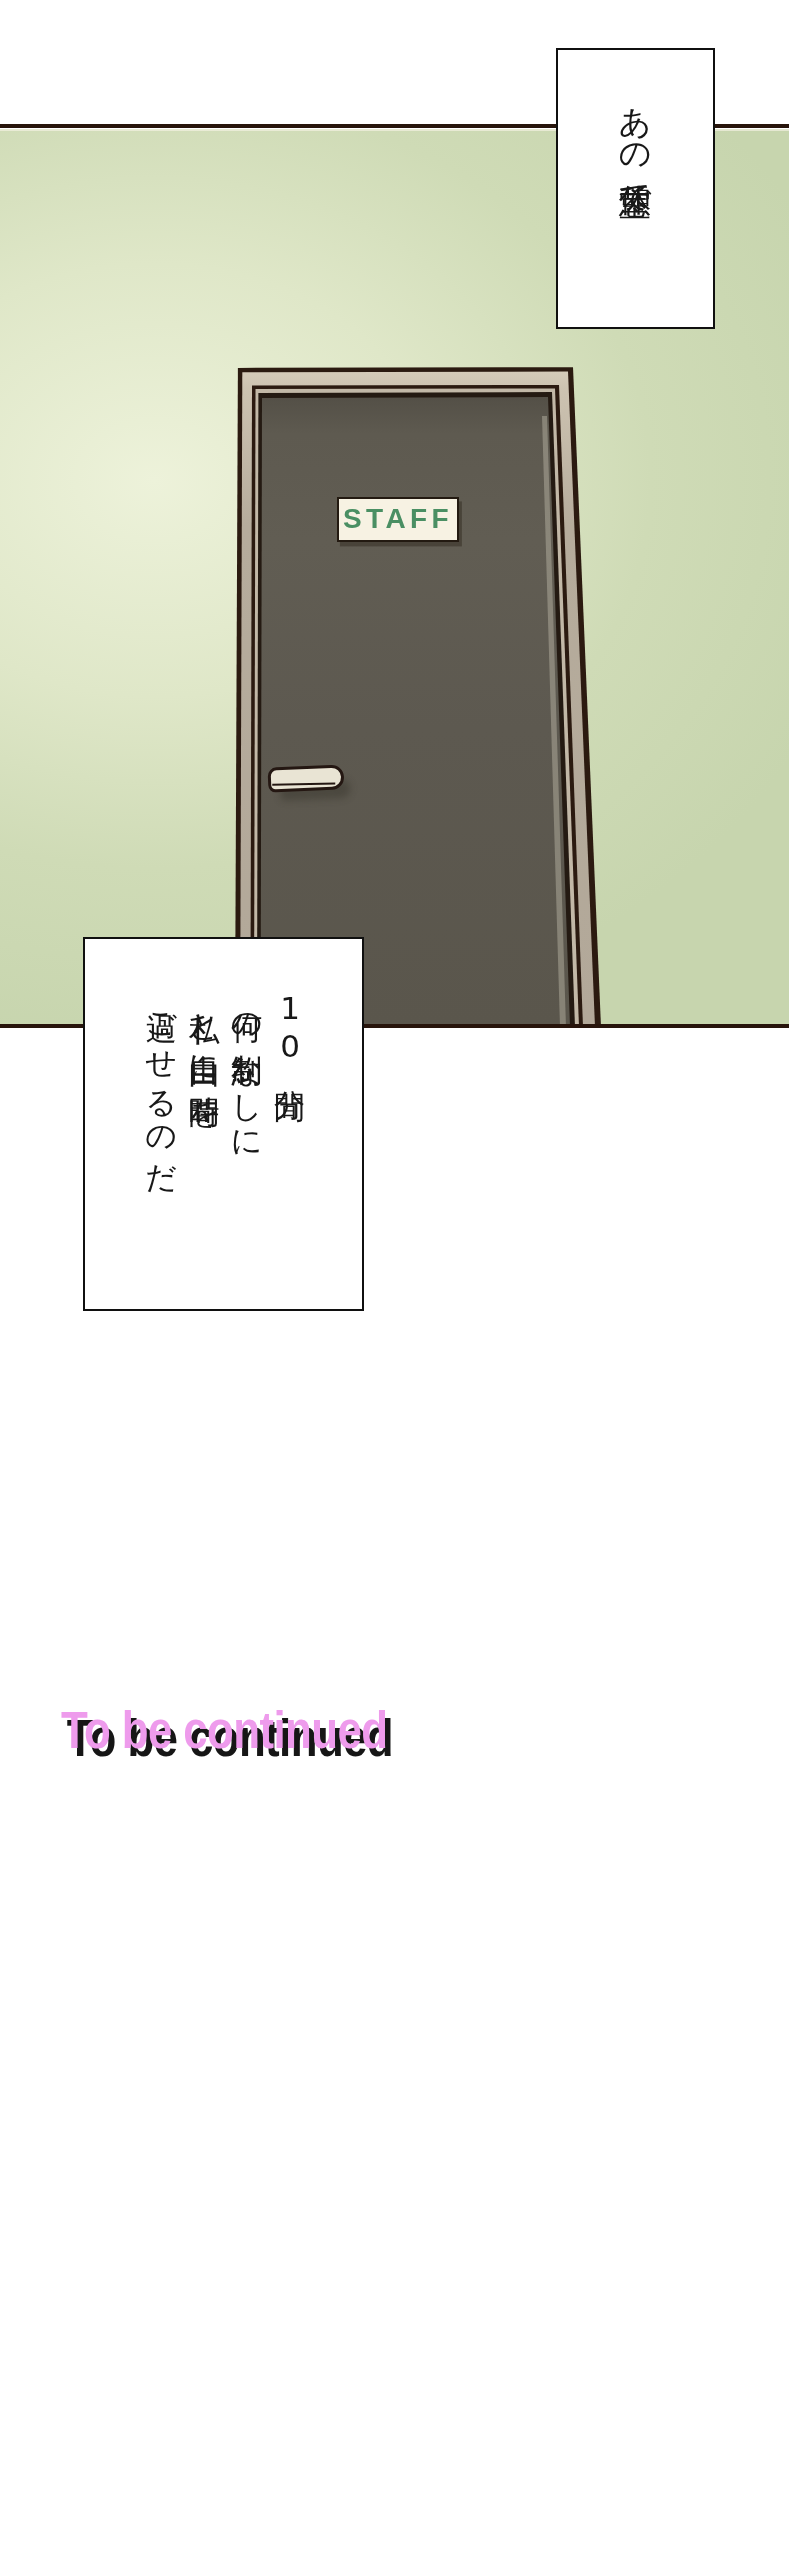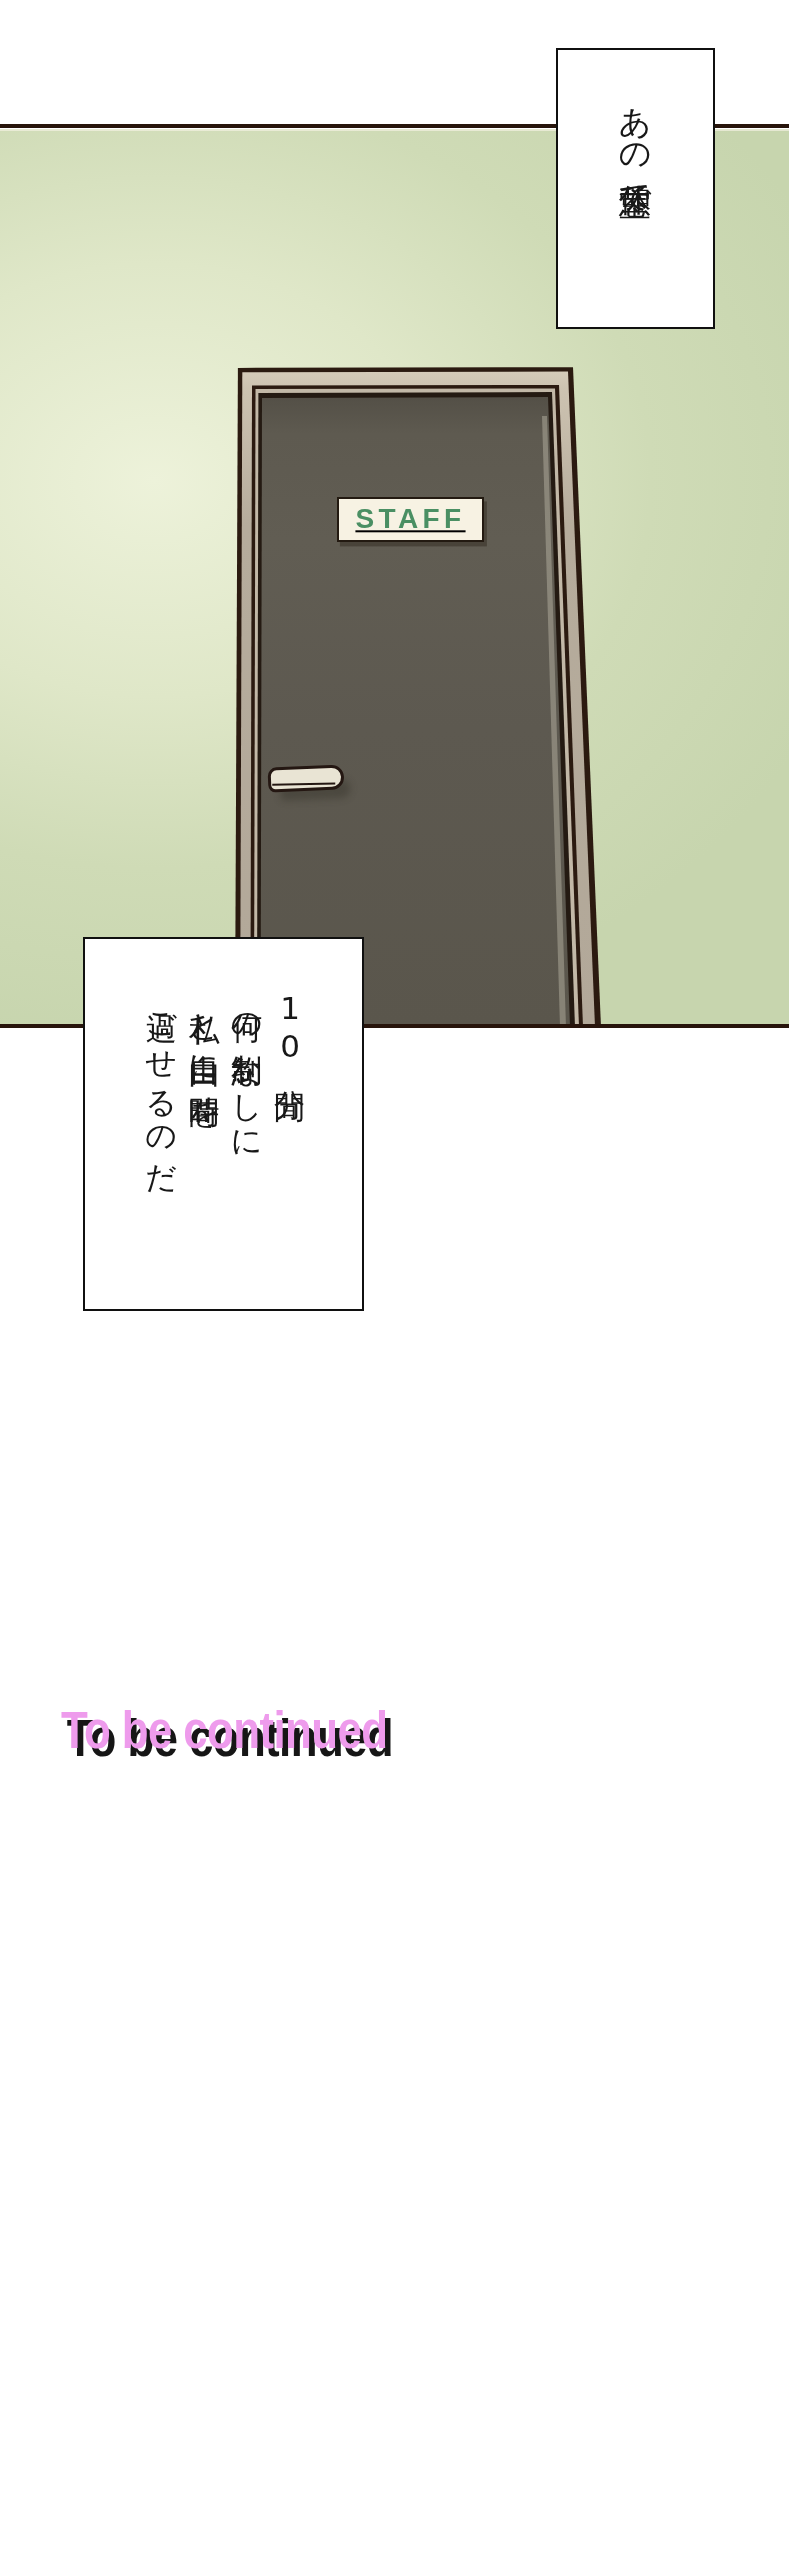--- a/index.html
+++ b/index.html
@@ -57,27 +57,26 @@
   .l5 { background: linear-gradient(180deg,
           #4f4c44 0px, #545047 33px, #5e5a50 69px,
           #615d53 175px, #5d5950 55%, #5a564c 100%);
         clip-path: polygon(27px 33px, 313px 32px, 335px 662px, 25.6px 662px); }
   .l6 { background: rgba(198,192,177,0.42);
         clip-path: polygon(307px 51px, 312px 51px, 331px 662px, 325px 662px); }
 
   .sign {
     position: absolute;
     left: 102px; top: 132px;
-    width: 147px; height: 45px;
+    width: 122px; height: 45px;
     background: #f7f2e3;
     border: 2.2px solid #231a11;
     box-shadow: 2.9px 4.4px 0 rgba(33,26,17,0.38);
     display: flex; align-items: center; justify-content: center;
     box-sizing: border-box;
-    text-decoration: underline;
   }
   .sign span {
     font-family: "Liberation Sans", sans-serif;
     font-size: 28px;
     font-weight: bold;
     letter-spacing: 4.4px;
     color: #4a8f63;
     transform: translateY(-0.7px);
   }
 

